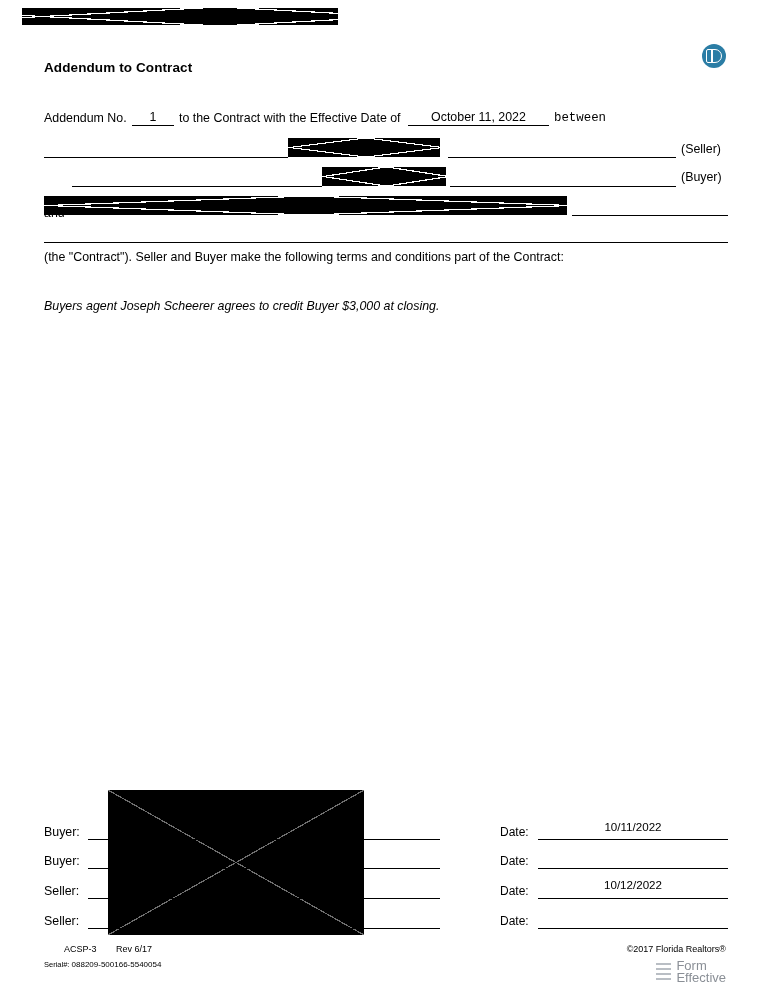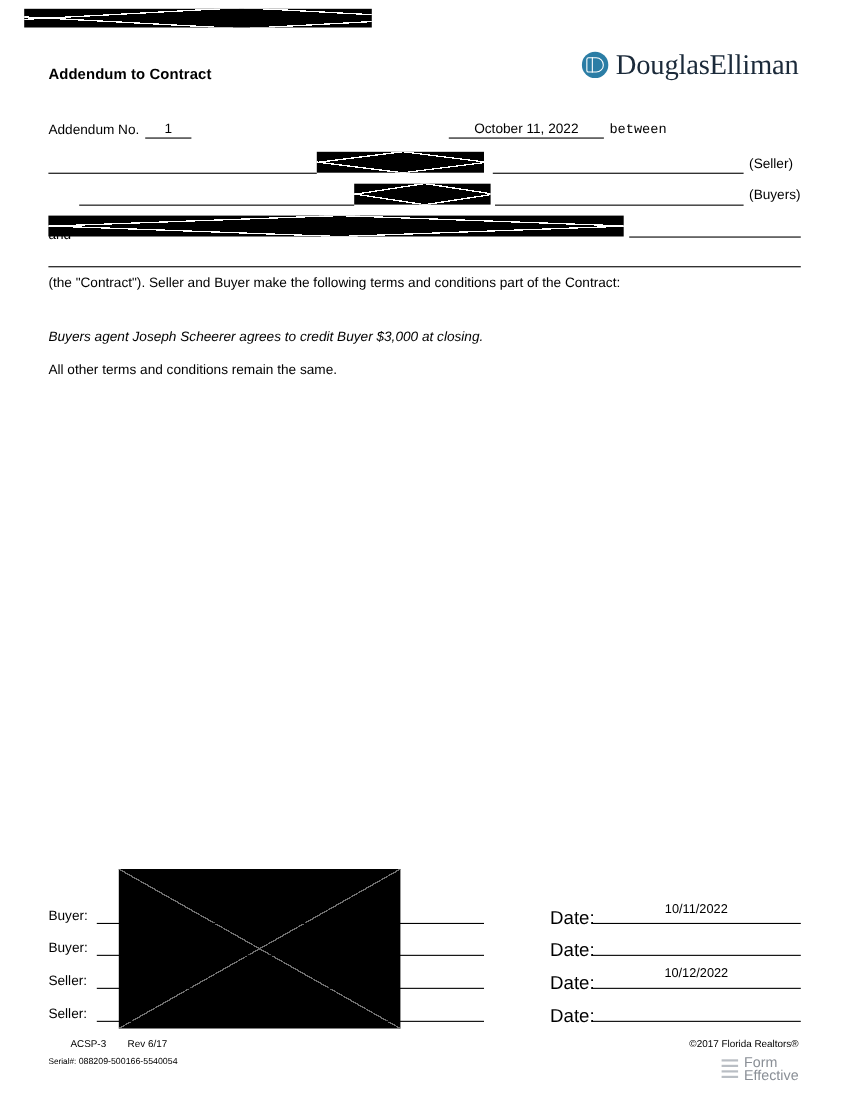--- a/index.html
+++ b/index.html
@@ -150,21 +150,21 @@
   }
 
   
   .sig-label {
     position: absolute;
     font-size: 12.4px;
     left: 44px;
   }
   .date-label {
     position: absolute;
-    font-size: 17px;
+    font-size: 12px;
     left: 500px;
   }
   .sig-img {
     position: absolute;
     left: 108px;
     top: 790px;
     width: 256px;
     height: 145px;
     background: #000000;
   }
@@ -243,48 +243,47 @@
 
   <div class="redact multi topbar-redact"></div>
 
   <div class="doc-title">Addendum to Contract</div>
 
   <div class="brand">
     <span class="brand-mark">
       <span class="inner"></span>
         <span class="bar"></span>
     </span>
-    <span class="brand-name">DouglasElliman</span>
   </div>
 
   <div class="line-row" style="left:44px; top:111px;">Addendum No.</div>
   <div class="rule" style="left:132px; top:125px; width:42px;"></div>
   <div class="filled" style="left:132px; top:110px; width:42px;">1</div>
+  <div class="line-row" style="left:179px; top:111px;">to the Contract with the Effective Date of</div>
   <div class="rule" style="left:408px; top:125px; width:141px;"></div>
   <div class="filled" style="left:408px; top:110px; width:141px;">October 11, 2022</div>
   <div class="line-row" style="left:554px; top:111px;font-family:Liberation Mono, monospace;">between</div>
 
   <div class="rule" style="left:44px; top:157px; width:244px;"></div>
   <div class="redact multi" style="left:288px; top:138px; width:152px; height:19px;"></div>
   <div class="rule" style="left:448px; top:157px; width:228px;"></div>
   <div class="line-row" style="left:681px; top:142px;">(Seller)</div>
 
   <div class="line-row" style="left:44px; top:170px;margin-top:36px;">and</div>
   <div class="rule" style="left:72px; top:186px; width:250px;"></div>
   <div class="redact multi" style="left:322px; top:167px; width:124px; height:19px;"></div>
   <div class="rule" style="left:450px; top:186px; width:226px;"></div>
-  <div class="line-row" style="left:681px; top:170px;">(Buyers)</div>
+  <div class="line-row" style="left:681px; top:170px;">(Buyer)</div>
 
   <div class="redact multi" style="left:44px; top:196px; width:523px; height:19px;"></div>
   <div class="rule" style="left:572px; top:215px; width:156px;"></div>
   <div class="rule" style="left:44px; top:242px; width:684px;"></div>
 
   <div class="para" style="top:250px;">(the "Contract").  Seller and Buyer make the following terms and conditions part of the Contract:</div>
   <div class="para" style="top:299px;font-style:italic;">Buyers agent Joseph Scheerer agrees to credit Buyer $3,000 at closing.</div>
-  <div class="para" style="top:329px;">All other terms and conditions remain the same.</div>
 
   <div class="sig-img"></div>
 
   <div class="sig-label" style="top:825px;">Buyer:</div>
   <div class="rule" style="left:88px; top:839px; width:352px;"></div>
   <div class="date-label" style="top:825px;">Date:</div>
   <div class="rule" style="left:538px; top:839px; width:190px;"></div>
   <div class="date-value" style="left:538px; top:820px; width:190px; text-align:center;">10/11/2022</div>
 
   <div class="sig-label" style="top:854px;">Buyer:</div>

